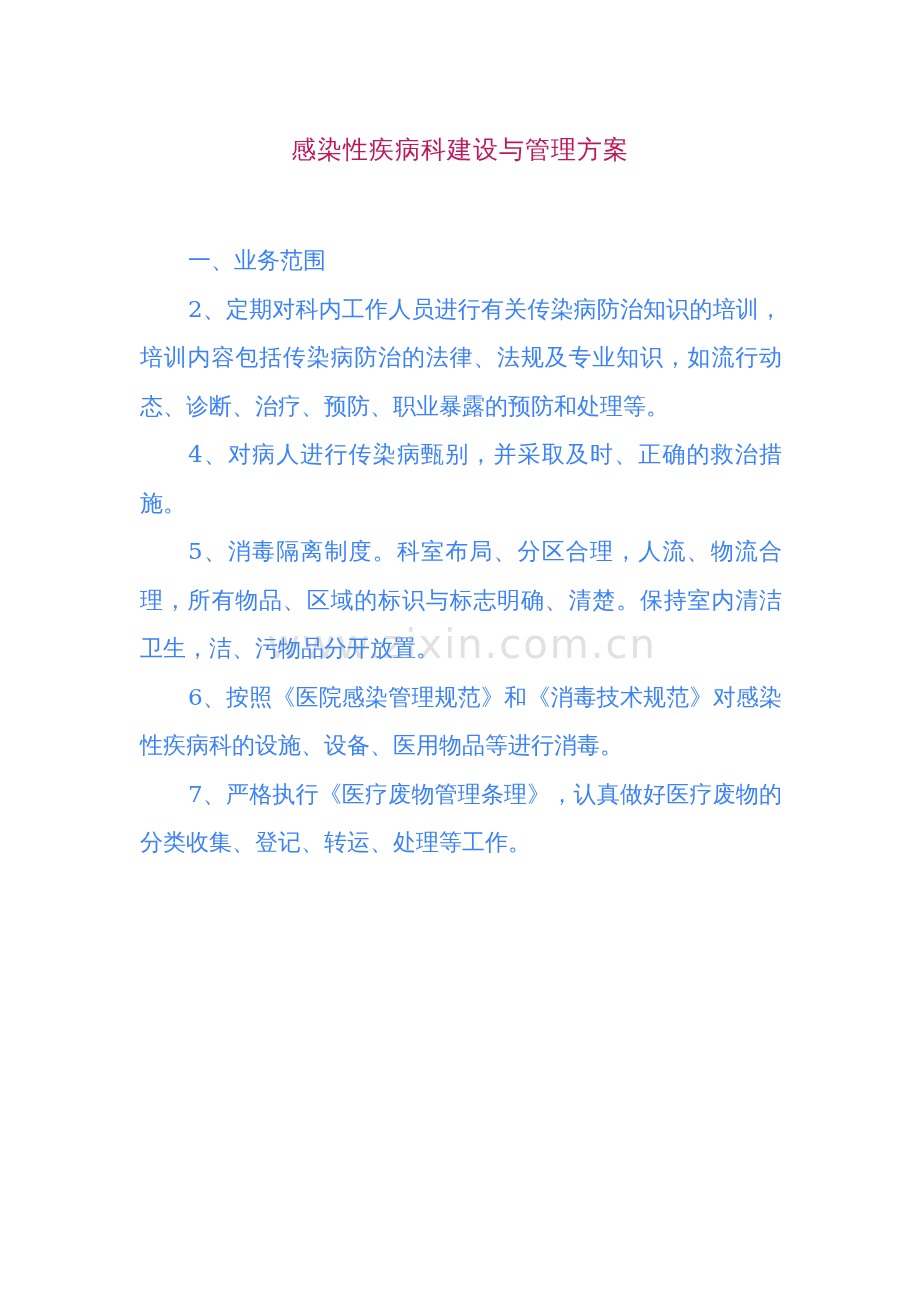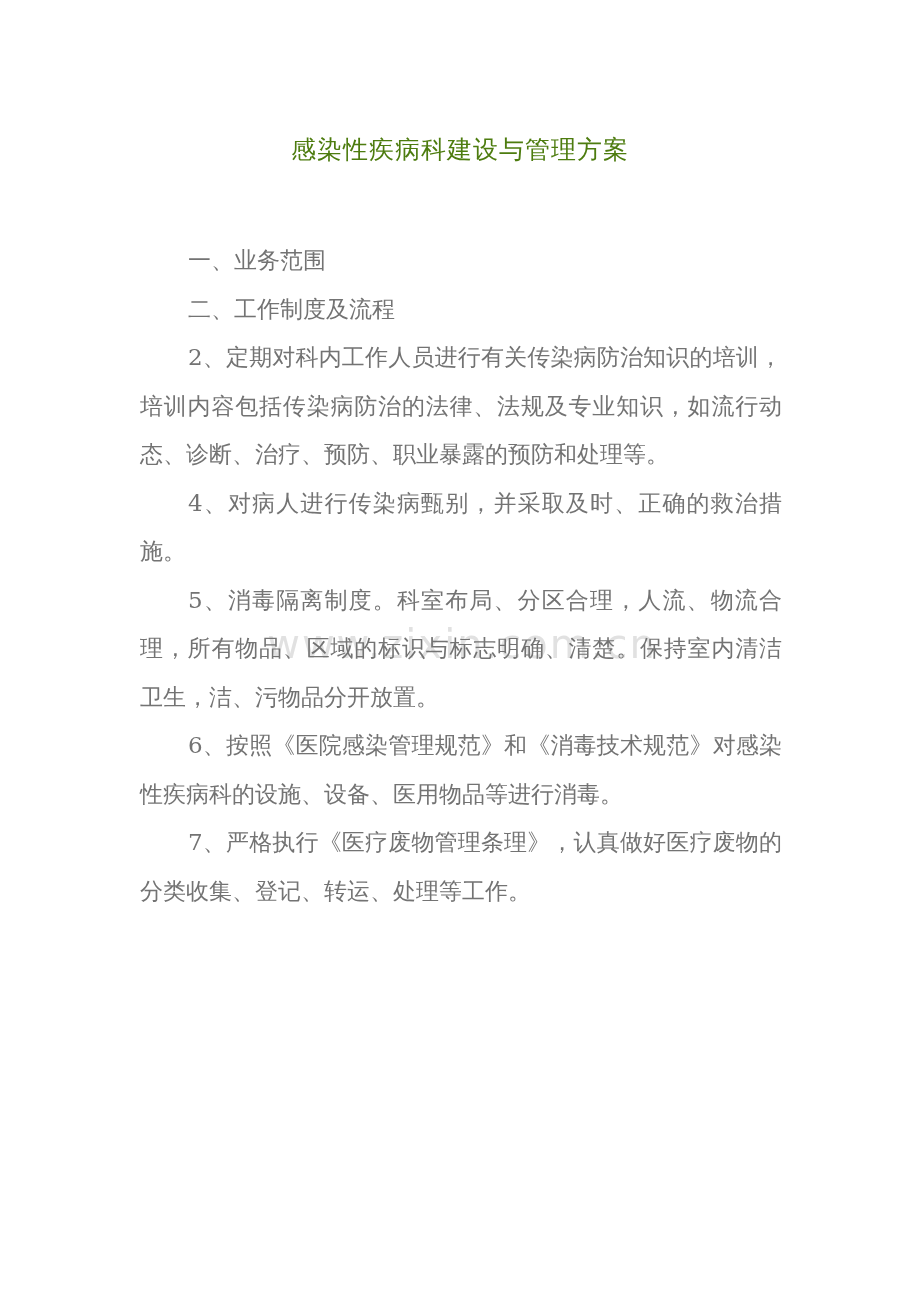--- a/index.html
+++ b/index.html
@@ -24,31 +24,31 @@
     .title {
       position: absolute;
       left: 0;
       top: 130px;
       width: 920px;
       text-align: center;
       font-family: "DejaVu Sans", sans-serif;
       font-size: 25px;
       letter-spacing: 1px;
       line-height: 40px;
-      color: #4d7c0f;
+      color: #be185d;
     }
     .body-text {
       position: absolute;
       left: 140px;
       top: 236px;
       width: 642px;
       font-family: "DejaVu Serif", serif;
       font-size: 23px;
       line-height: 48.5px;
-      color: #737373;
+      color: #3b82f6;
       text-align: justify;
       text-justify: inter-character;
     }
     .para {
       margin: 0;
       text-indent: 48px;
     }
     .para.sub {
       text-indent: 40px;
     }
@@ -73,21 +73,20 @@
 <body>
 
 <div class="page">
 
   <div class="title">感染性疾病科建设与管理方案</div>
 
   <div class="watermark">www.zixin.com.cn</div>
 
   <div class="body-text">
     <p class="para">一、业务范围</p>
-    <p class="para">二、工作制度及流程</p>
     <p class="para">2、定期对科内工作人员进行有关传染病防治知识的培训，培训内容包括传染病防治的法律、法规及专业知识，如流行动态、诊断、治疗、预防、职业暴露的预防和处理等。</p>
     <p class="para">4、对病人进行传染病甄别，并采取及时、正确的救治措施。</p>
     <p class="para">5、消毒隔离制度。科室布局、分区合理，人流、物流合理，所有物品、区域的标识与标志明确、清楚。保持室内清洁卫生，洁、污物品分开放置。</p>
     <p class="para">6、按照《医院感染管理规范》和《消毒技术规范》对感染性疾病科的设施、设备、医用物品等进行消毒。</p>
     <p class="para">7、严格执行《医疗废物管理条理》，认真做好医疗废物的分类收集、登记、转运、处理等工作。</p>
   </div>
 
 </div>
 
 </body></html>

